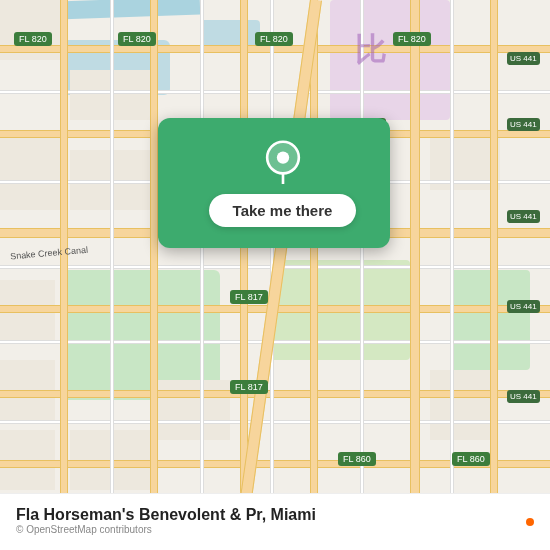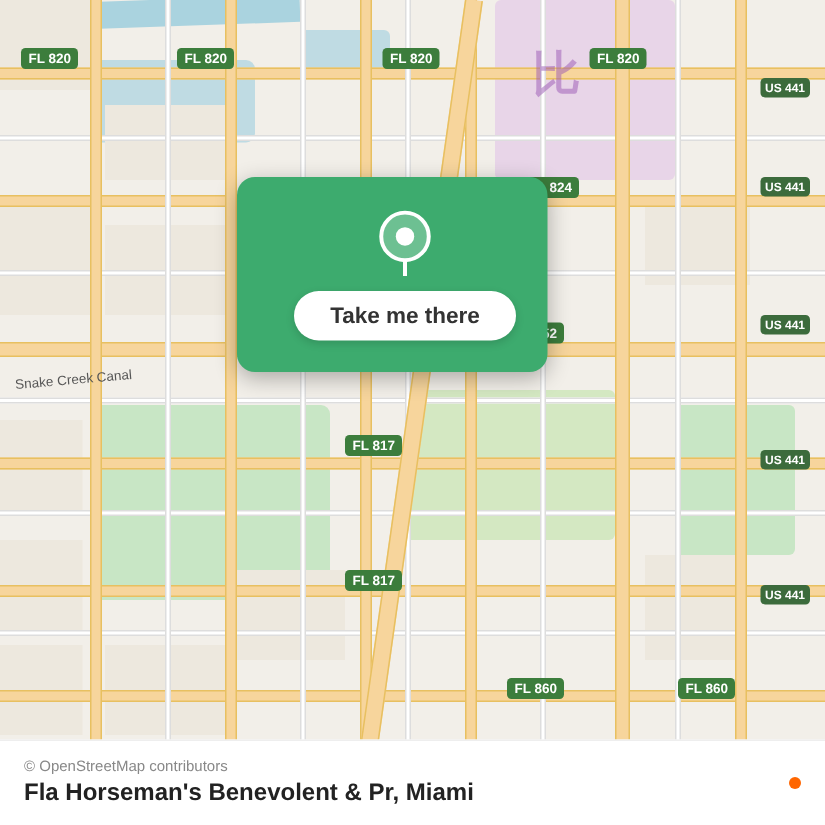--- a/index.html
+++ b/index.html
@@ -73,21 +73,21 @@
       position: absolute;
       background: #e8d5e8;
     }
 
     
     .road-label {
       position: absolute;
       background: #3c7d3c;
       color: white;
       font-size: 9px;
-      font-weight: bold;
+      font-weight: normal;
       padding: 2px 5px;
       border-radius: 3px;
       white-space: nowrap;
       z-index: 10;
     }
     .road-label.us {
       background: #3c6b3c;
       border-radius: 3px;
     }
     .road-label.fl {
@@ -101,21 +101,21 @@
       left: 158px;
       z-index: 100;
       display: flex;
       flex-direction: column;
       align-items: center;
     }
 
     #popup-card {
       background: #3dab6e;
       border-radius: 12px;
-      width: 207px;
+      width: 232px;
       height: 130px;
       display: flex;
       align-items: center;
       justify-content: center;
       flex-direction: column;
       box-shadow: 0 4px 15px rgba(0,0,0,0.3);
       padding-left: 17px;
     }
 
     #popup-pin {
@@ -293,19 +293,19 @@
         <path d="M22 38 L22 50" stroke="white" stroke-width="3"></path>
       </svg>
       <button id="popup-btn">Take me there</button>
     </div>
   </div>
 
 </div>
 
 <div id="bottom-bar">
   <div id="bottom-left">
+    <div id="location-name">Fla Horseman's Benevolent &amp; Pr, Miami</div>
     <div id="attribution">© OpenStreetMap contributors</div>
-    <div id="location-name">Fla Horseman's Benevolent &amp; Pr, Miami</div>
   </div>
   <div id="moovit-logo">
     <span id="moovit-dot"></span>
   </div>
 </div>
 
 </body></html>

